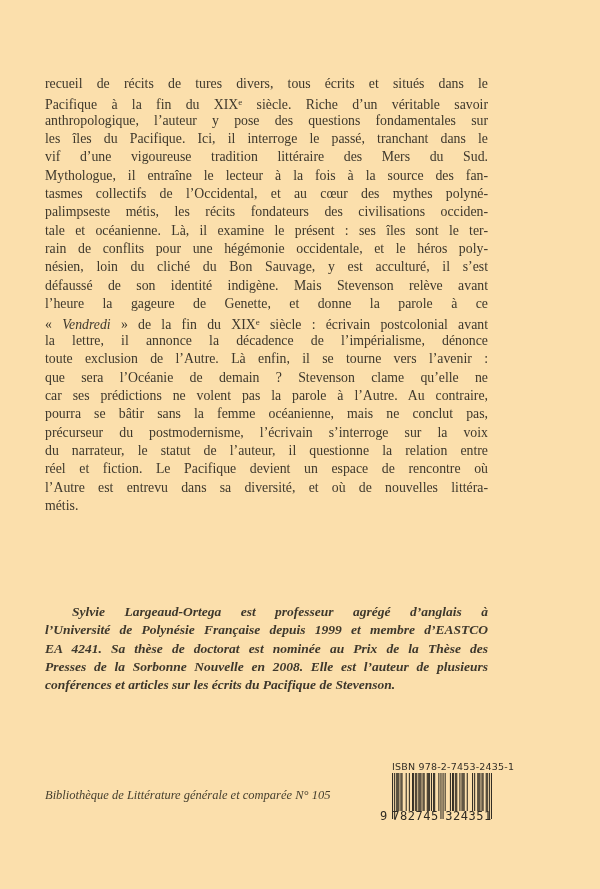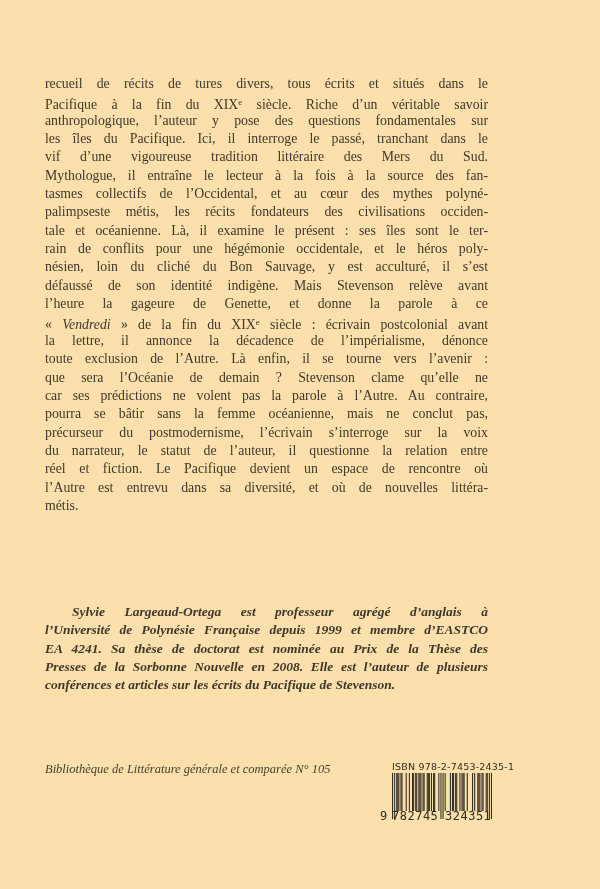--- a/index.html
+++ b/index.html
@@ -22,21 +22,21 @@
   .line.last{text-align:left;text-align-last:left;}
   .line.indent{text-indent:27px;}
   .it{font-style:italic;}
   .sup{font-size:9px;vertical-align:4px;letter-spacing:0;}
   .bio{
     position:absolute;left:45px;top:603px;width:443px;
     font-size:13.5px;font-style:italic;
   }
   .bio .line{height:18.3px;line-height:18.3px;font-weight:bold;}
   .series-line{
-    position:absolute;left:45px;top:762px;
+    position:absolute;left:45px;top:788px;
     font-size:12.5px;font-style:italic;color:#46402f;
     white-space:nowrap;
     text-align:right;
   }
   .barcode{
     position:absolute;left:380px;top:729px;width:112px;margin-top:32px;
   }
   .isbn-label{
     margin-left:12px;width:100px;text-align:center;
     font-family:"DejaVu Sans", sans-serif;
@@ -44,23 +44,23 @@
     color:#332e26;
   }
   .bars{display:block;margin-left:12px;margin-top:1px;width:100px;height:46px;}
   .bars rect{fill:#332e25;}
   .digits{
     display:flex;width:112px;margin-top:-10px;
     font-family:"DejaVu Sans Mono", monospace;
     font-size:12px;color:#2f2b23;line-height:14px;
   }
   .d-first{width:12px;text-align:left;}
-  .d-left{width:47px;text-align:left;letter-spacing:0.5px;}
+  .d-left{width:47px;text-align:center;letter-spacing:0.5px;}
   .d-gap{width:6px;}
-  .d-right{width:47px;letter-spacing:0.5px;}
+  .d-right{width:47px;text-align:center;letter-spacing:0.5px;}
 </style>
 </head>
 <body>
 
 <div class="cover">
 
   <div class="blurb">
       <div class="line"><span>recueil de récits de tures divers, tous écrits et situés dans le</span></div>
       <div class="line"><span>Pacifique à la fin du XIX</span><span class="sup">e</span><span> siècle. Riche d’un véritable savoir</span></div>
       <div class="line"><span>anthropologique, l’auteur y pose des questions fondamentales sur</span></div>

